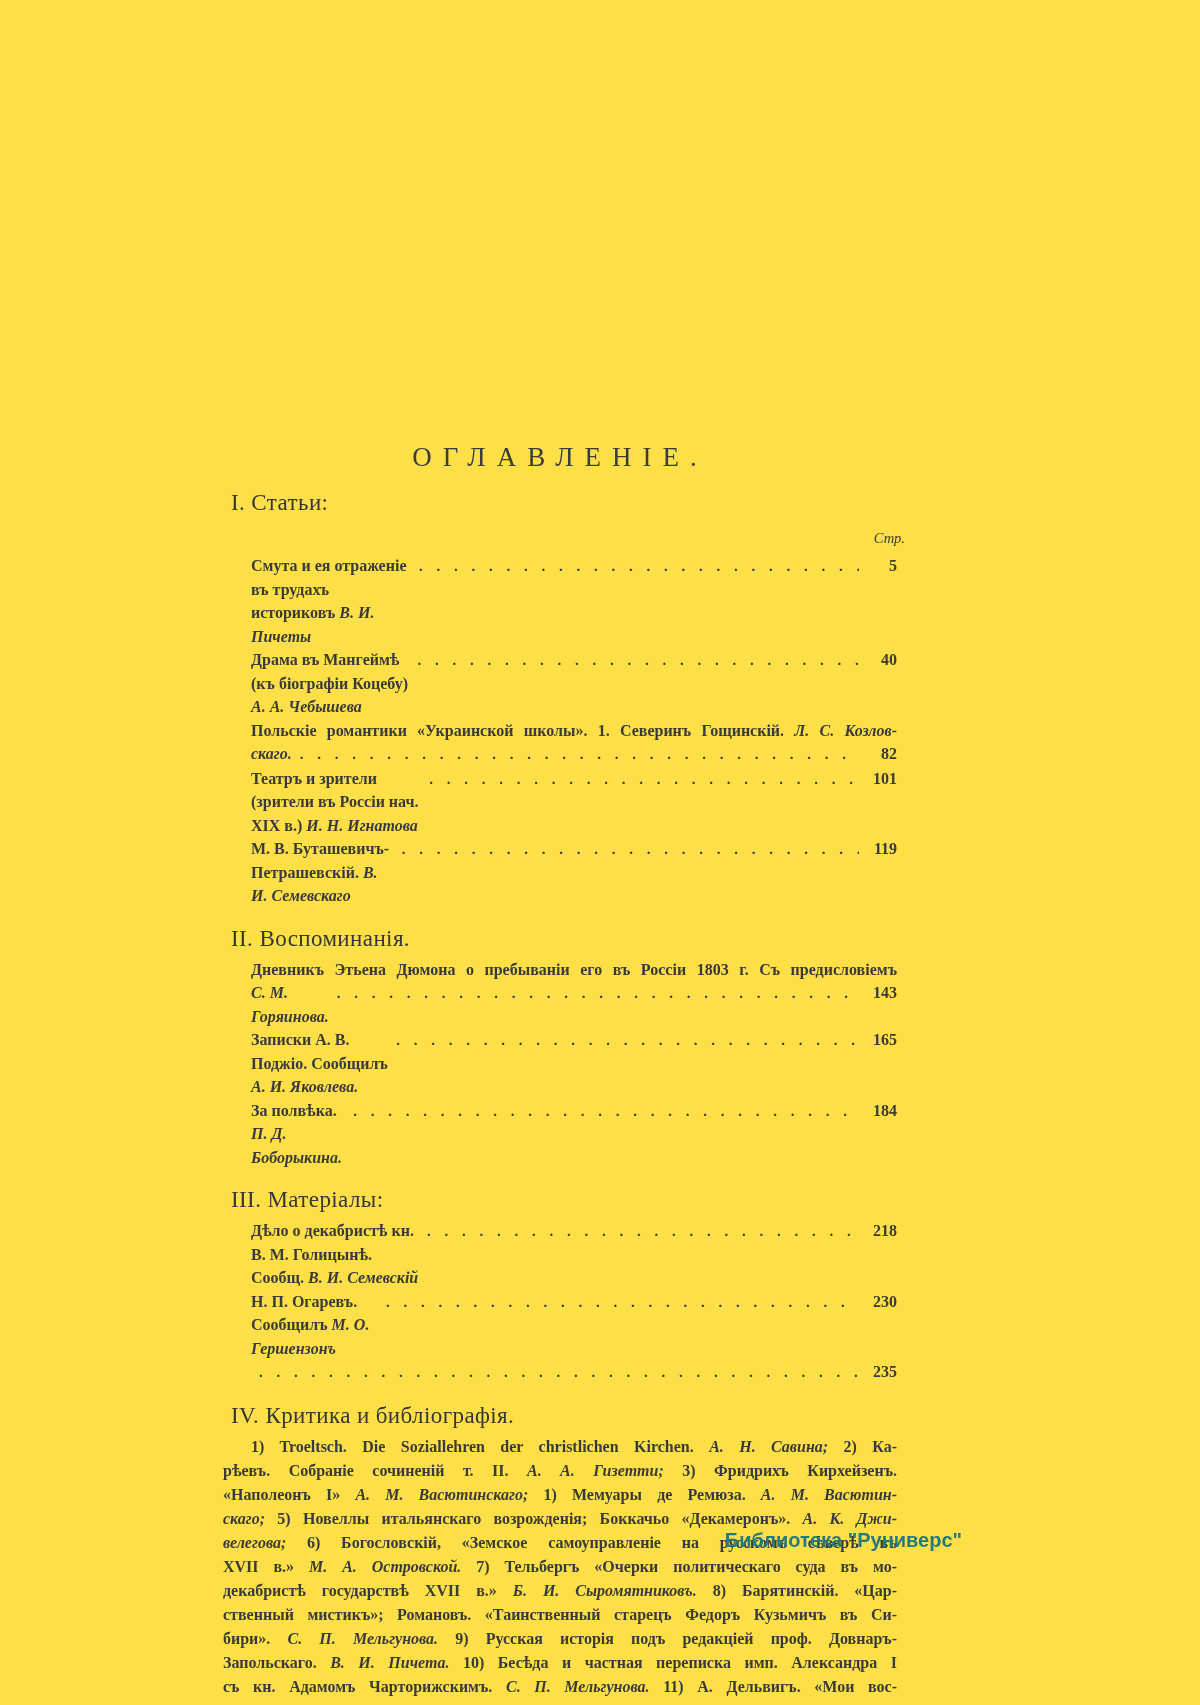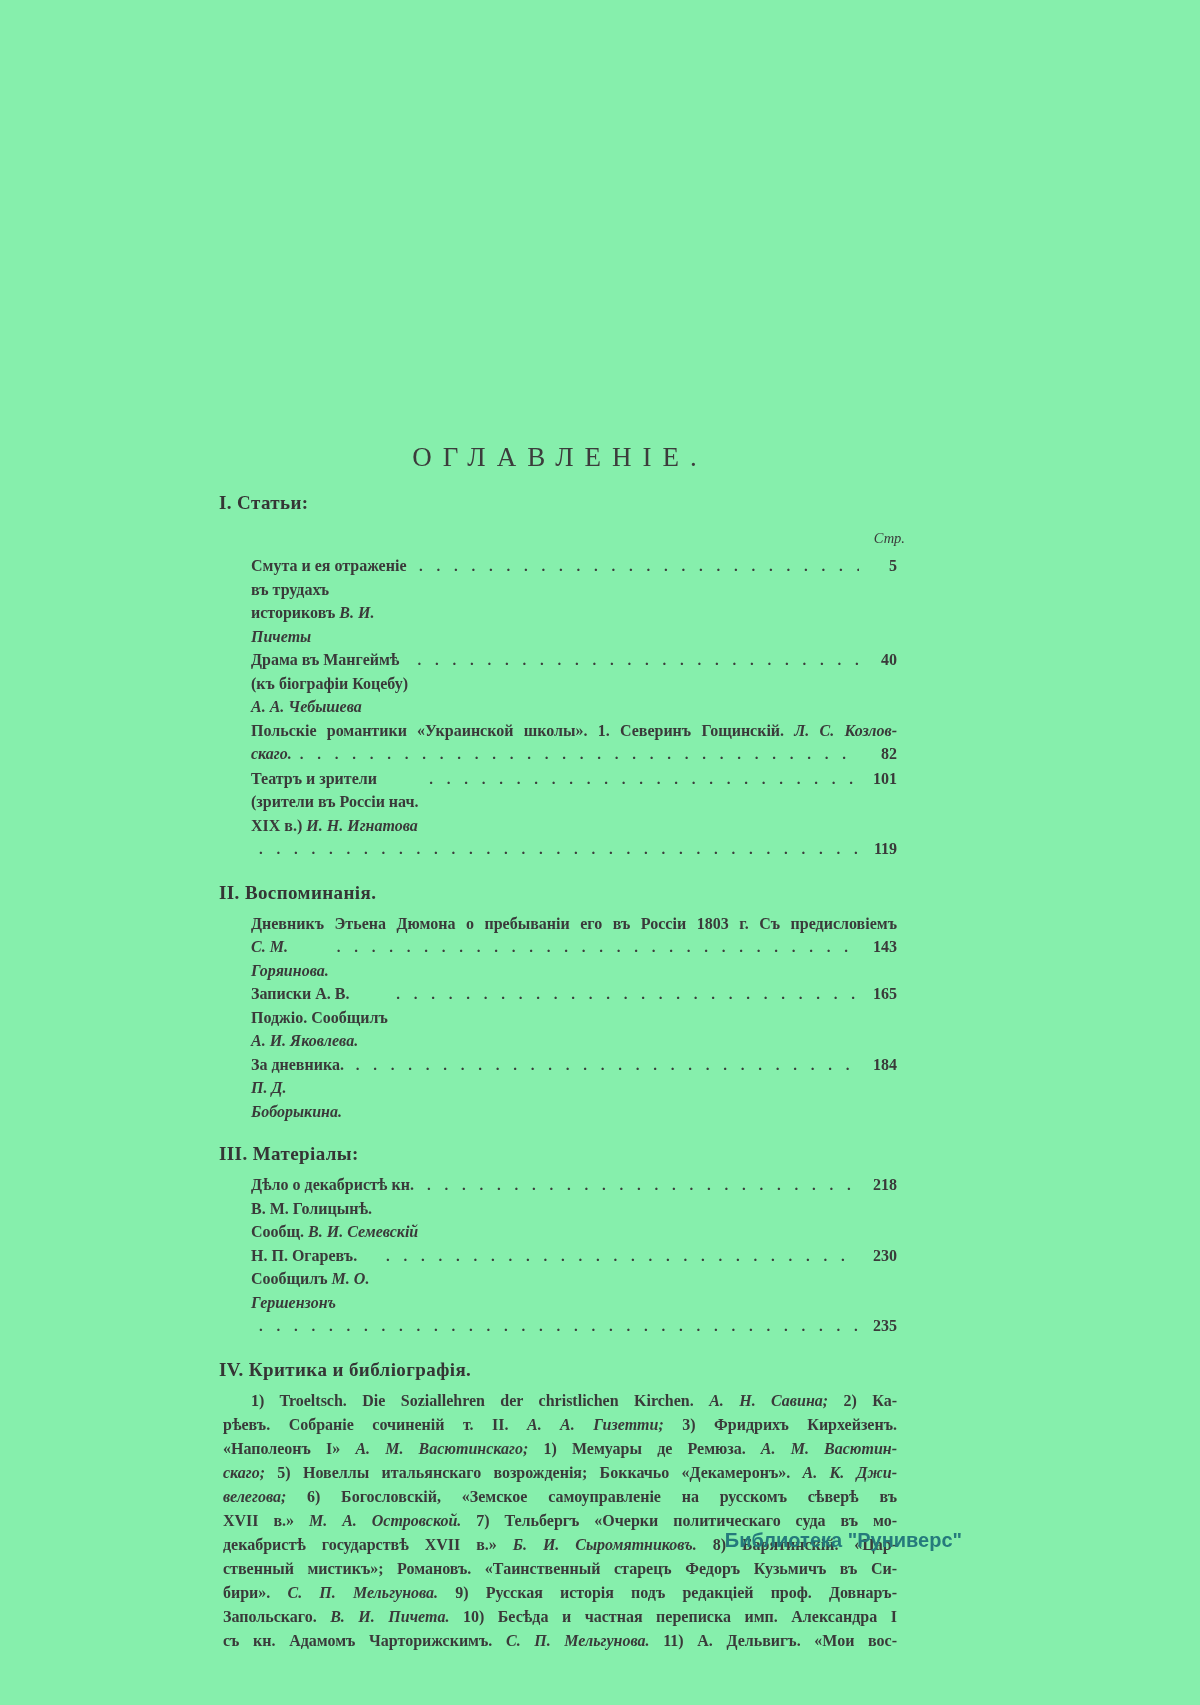--- a/index.html
+++ b/index.html
@@ -1,36 +1,36 @@
 <!DOCTYPE html>
 <html><head>
 <meta charset="utf-8">
 <style>
   html,body{margin:0;padding:0;background:#ffffff;}
   .page{
     position:relative;
     width:1200px;height:1705px;
-    background:#86efac;
+    background:#fde047;
     overflow:hidden;
     font-family:"Liberation Serif", serif;
   }
   .content{
     position:absolute;left:215px;top:442px;width:690px;
     color:#3a3a3a;
     font-size:16px;line-height:23.5px;
   }
   .title{
     margin:0;padding:0;
     font-size:27px;line-height:30px;font-weight:normal;
     letter-spacing:11px;text-align:center;
     color:#3c3c3c;
   }
   .sec-heading{
-    margin:20px 0 6px 4px;padding:0;
-    font-size:19px;line-height:22px;font-weight:bold;
+    margin:20px 0 6px 16px;padding:0;
+    font-size:23px;line-height:22px;font-weight:normal;
     color:#353535;letter-spacing:0.4px;
   }
   .col-label{
     text-align:right;font-style:italic;
     font-size:14.5px;line-height:16px;margin:16px 0 4px 0;
   }
   .lines{margin:8px;font-weight:bold;}
   .toc-line{
     display:flex;align-items:baseline;padding-left:28px;
   }
@@ -85,41 +85,42 @@
               <span class="txt"><span class="it">скаго.</span></span>
               <span class="leader"></span>
               <span class="pnum">82</span>
             </div>
             <div class="toc-line with-page">
               <span class="txt"><span class="">Театръ и зрители (зрители въ Россіи нач. XIX в.) </span><span class="it">И. Н. Игнатова</span></span>
               <span class="leader"></span>
               <span class="pnum">101</span>
             </div>
             <div class="toc-line with-page">
+              <span class="txt"><span class="">М. В. Буташевичъ-Петрашевскій. </span><span class="it">В. И. Семевскаго</span></span>
               <span class="leader"></span>
               <span class="pnum">119</span>
             </div>
           </div>
         </section>
         <section class="sec toc">
           <h2 class="sec-heading">II. Воспоминанія.</h2>
           <div class="lines">
             <div class="toc-line nopage"><span class="txt"><span class="">Дневникъ Этьена Дюмона о пребываніи его въ Россіи 1803 г. Съ предисловіемъ</span></span></div>
             <div class="toc-line with-page">
               <span class="txt"><span class="it">С. М. Горяинова.</span></span>
               <span class="leader"></span>
               <span class="pnum">143</span>
             </div>
             <div class="toc-line with-page">
               <span class="txt"><span class="">Записки А. В. Поджіо. Сообщилъ </span><span class="it">А. И. Яковлева.</span></span>
               <span class="leader"></span>
               <span class="pnum">165</span>
             </div>
             <div class="toc-line with-page">
-              <span class="txt"><span class="">За дневника. </span><span class="it">П. Д. Боборыкина.</span></span>
+              <span class="txt"><span class="">За полвѣка. </span><span class="it">П. Д. Боборыкина.</span></span>
               <span class="leader"></span>
               <span class="pnum">184</span>
             </div>
           </div>
         </section>
         <section class="sec toc">
           <h2 class="sec-heading">III. Матеріалы:</h2>
           <div class="lines">
             <div class="toc-line with-page">
               <span class="txt"><span class="">Дѣло о декабристѣ кн. В. М. Голицынѣ. Сообщ. </span><span class="it">В. И. Семевскій</span></span>

